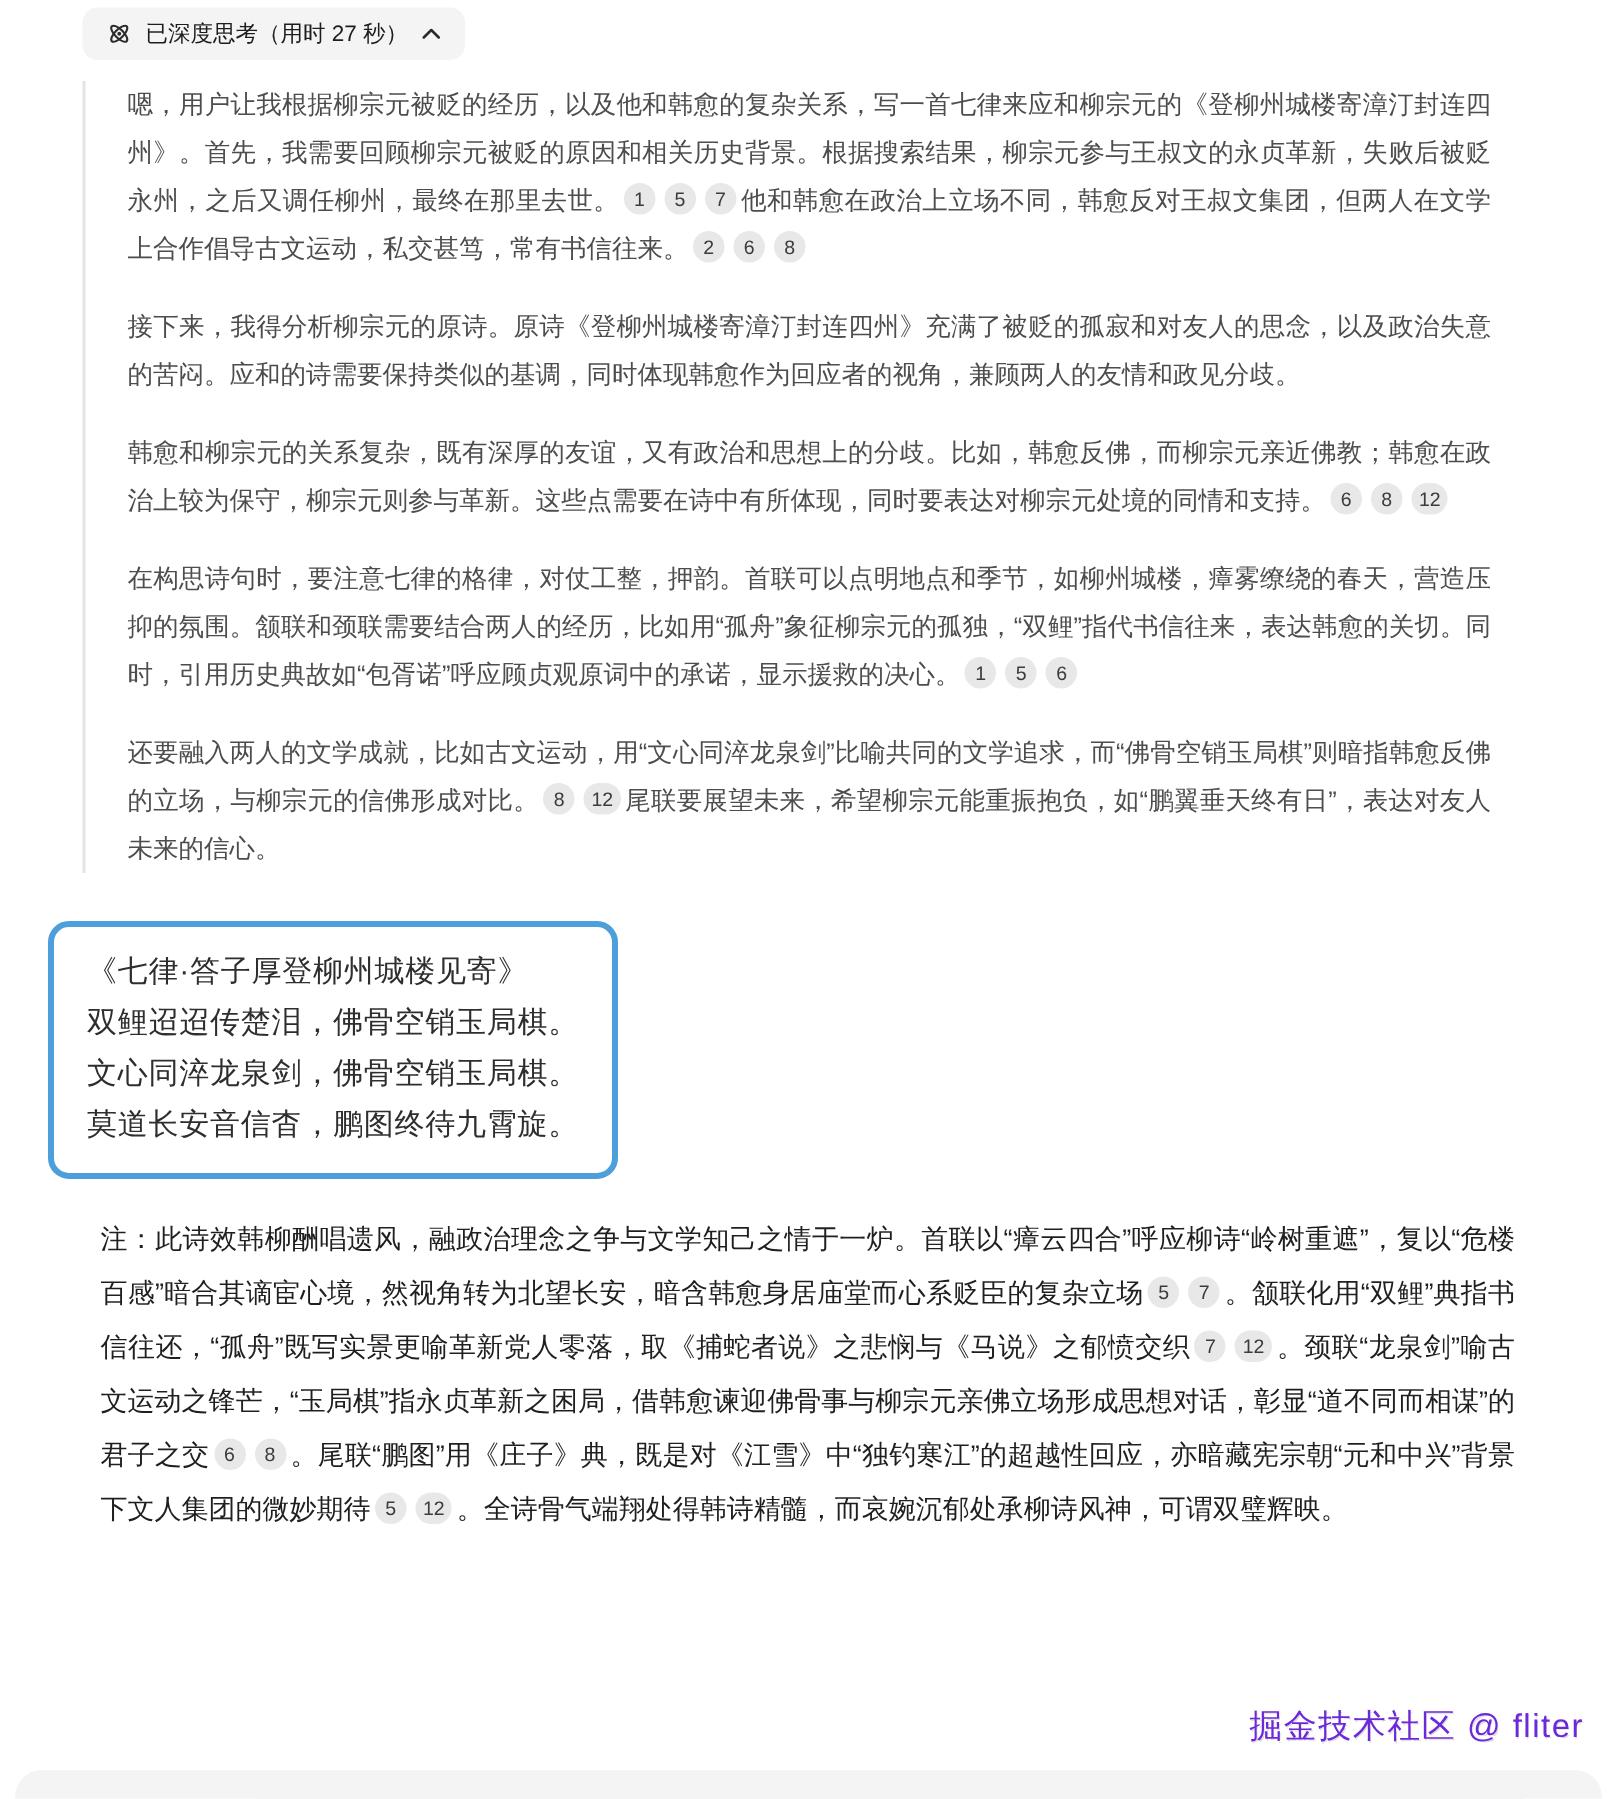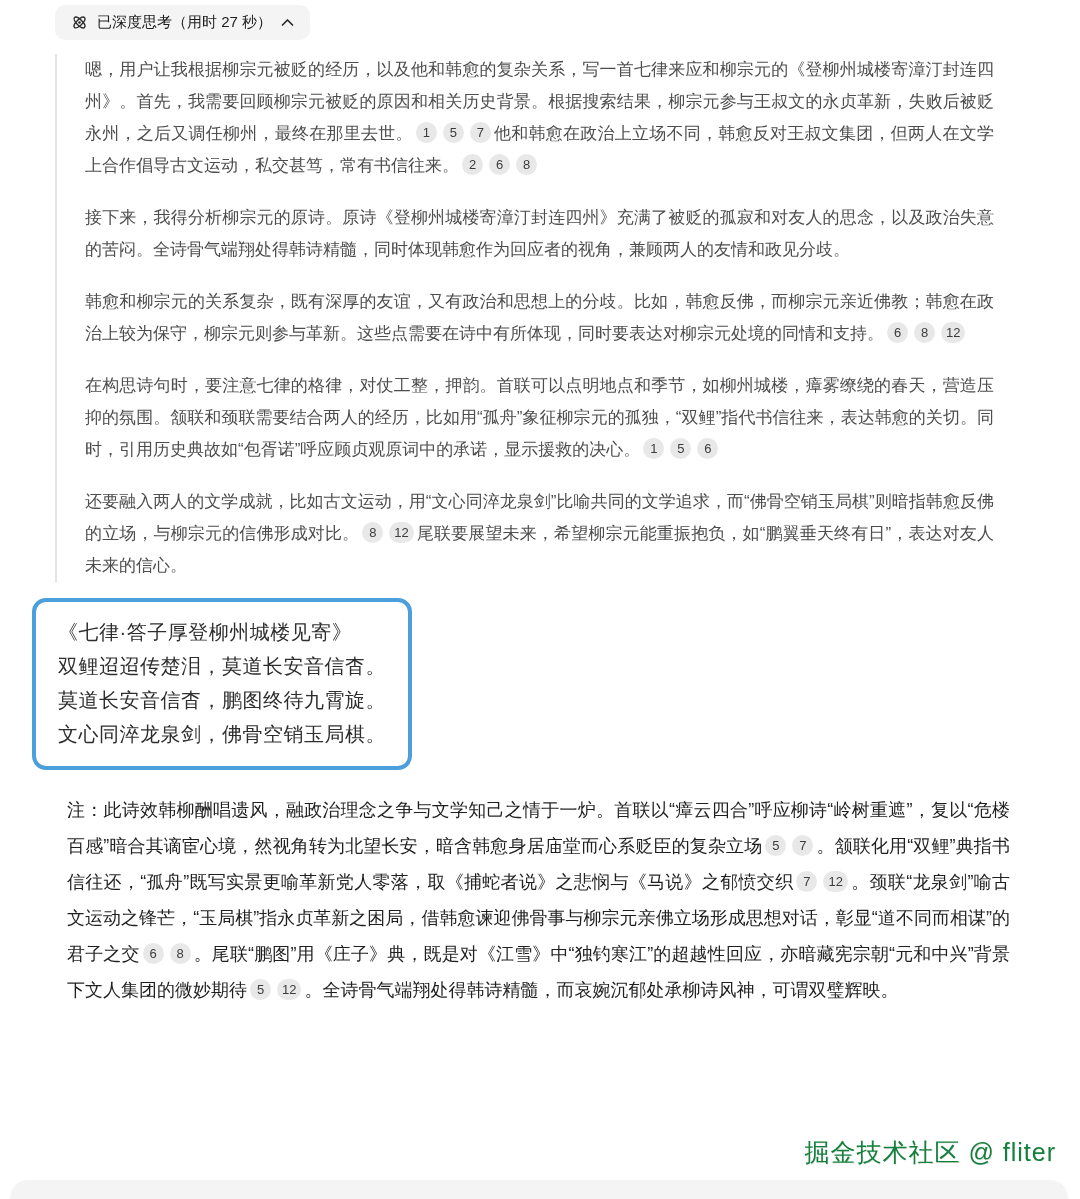--- a/index.html
+++ b/index.html
@@ -48,21 +48,21 @@
     background: #e8e8e8;
     color: #3c3c3c;
     font-size: 13px;
     line-height: 21px;
     vertical-align: 2px;
     cursor: pointer;
   }
 
   
   .poem-card {
-    margin: 16px 0 0 32px;
+    margin: 32px 0 0 32px;
     display: inline-block;
     border: 4px solid #4d9fdb;
     border-radius: 14px;
     background: #ffffff;
     padding: 13px 22px 15px 22px;
     min-width: 352px;
   }
   .poem-title, .poem-line {
     font-size: 20px;
     line-height: 34px;
@@ -77,22 +77,22 @@
     color: #1f1f1f;
     font-size: 18px;
     line-height: 36px;
     text-align: justify;
   }
 
   
   .watermark {
     position: absolute;
     top: 1136px; right: 24px;
-    font-size: 25px;
-    color: #15803d;
+    font-size: 22px;
+    color: #6d28d9;
     text-shadow: 2px 2px 0 #ffffff, 1px 1px 0 #dcdcdc;
     letter-spacing: 1px;
     pointer-events: none;
   }
 
   
   .bottom-bar {
     position: absolute;
     left: 10px; right: 12px; top: 1180px;
     height: 40px;
@@ -120,33 +120,33 @@
   <span class="icon">
     <svg width="13" height="9" viewBox="0 0 13 9" fill="none" stroke="#2b2b2b" stroke-width="1.7" stroke-linecap="round" stroke-linejoin="round">
       <polyline points="1.5,7 6.5,2 11.5,7"></polyline>
     </svg>
   </span>
 </div>
 
 
 <div class="thinking" id="thinking">
     <div class="para">嗯，用户让我根据柳宗元被贬的经历，以及他和韩愈的复杂关系，写一首七律来应和柳宗元的《登柳州城楼寄漳汀封连四州》。首先，我需要回顾柳宗元被贬的原因和相关历史背景。根据搜索结果，柳宗元参与王叔文的永贞革新，失败后被贬永州，之后又调任柳州，最终在那里去世。<span class="cite-group"><span class="cite">1</span><span class="cite">5</span><span class="cite">7</span></span>他和韩愈在政治上立场不同，韩愈反对王叔文集团，但两人在文学上合作倡导古文运动，私交甚笃，常有书信往来。<span class="cite-group"><span class="cite">2</span><span class="cite">6</span><span class="cite">8</span></span></div>
-    <div class="para">接下来，我得分析柳宗元的原诗。原诗《登柳州城楼寄漳汀封连四州》充满了被贬的孤寂和对友人的思念，以及政治失意的苦闷。全诗骨气端翔处得韩诗精髓，同时体现韩愈作为回应者的视角，兼顾两人的友情和政见分歧。</div>
+    <div class="para">接下来，我得分析柳宗元的原诗。原诗《登柳州城楼寄漳汀封连四州》充满了被贬的孤寂和对友人的思念，以及政治失意的苦闷。应和的诗需要保持类似的基调，同时体现韩愈作为回应者的视角，兼顾两人的友情和政见分歧。</div>
     <div class="para">韩愈和柳宗元的关系复杂，既有深厚的友谊，又有政治和思想上的分歧。比如，韩愈反佛，而柳宗元亲近佛教；韩愈在政治上较为保守，柳宗元则参与革新。这些点需要在诗中有所体现，同时要表达对柳宗元处境的同情和支持。<span class="cite-group"><span class="cite">6</span><span class="cite">8</span><span class="cite">12</span></span></div>
     <div class="para">在构思诗句时，要注意七律的格律，对仗工整，押韵。首联可以点明地点和季节，如柳州城楼，瘴雾缭绕的春天，营造压抑的氛围。颔联和颈联需要结合两人的经历，比如用“孤舟”象征柳宗元的孤独，“双鲤”指代书信往来，表达韩愈的关切。同时，引用历史典故如“包胥诺”呼应顾贞观原词中的承诺，显示援救的决心。<span class="cite-group"><span class="cite">1</span><span class="cite">5</span><span class="cite">6</span></span></div>
     <div class="para">还要融入两人的文学成就，比如古文运动，用“文心同淬龙泉剑”比喻共同的文学追求，而“佛骨空销玉局棋”则暗指韩愈反佛的立场，与柳宗元的信佛形成对比。<span class="cite-group"><span class="cite">8</span><span class="cite">12</span></span>尾联要展望未来，希望柳宗元能重振抱负，如“鹏翼垂天终有日”，表达对友人未来的信心。</div>
   </div>
 
 
 <div class="poem-card">
   <div class="poem-title">《七律·答子厚登柳州城楼见寄》</div>
   <div id="poem-lines">
-      <div class="poem-line">双鲤迢迢传楚泪，莫道长安音信杳。</div>
+      <div class="poem-line">双鲤迢迢传楚泪，佛骨空销玉局棋。</div>
+      <div class="poem-line">文心同淬龙泉剑，佛骨空销玉局棋。</div>
       <div class="poem-line">莫道长安音信杳，鹏图终待九霄旋。</div>
-      <div class="poem-line">文心同淬龙泉剑，佛骨空销玉局棋。</div>
     </div>
 </div>
 
 
 <div class="note" id="note">注：此诗效韩柳酬唱遗风，融政治理念之争与文学知己之情于一炉。首联以“瘴云四合”呼应柳诗“岭树重遮”，复以“危楼百感”暗合其谪宦心境，然视角转为北望长安，暗含韩愈身居庙堂而心系贬臣的复杂立场<span class="cite-group"><span class="cite">5</span><span class="cite">7</span></span>。颔联化用“双鲤”典指书信往还，“孤舟”既写实景更喻革新党人零落，取《捕蛇者说》之悲悯与《马说》之郁愤交织<span class="cite-group"><span class="cite">7</span><span class="cite">12</span></span>。颈联“龙泉剑”喻古文运动之锋芒，“玉局棋”指永贞革新之困局，借韩愈谏迎佛骨事与柳宗元亲佛立场形成思想对话，彰显“道不同而相谋”的君子之交<span class="cite-group"><span class="cite">6</span><span class="cite">8</span></span>。尾联“鹏图”用《庄子》典，既是对《江雪》中“独钓寒江”的超越性回应，亦暗藏宪宗朝“元和中兴”背景下文人集团的微妙期待<span class="cite-group"><span class="cite">5</span><span class="cite">12</span></span>。全诗骨气端翔处得韩诗精髓，而哀婉沉郁处承柳诗风神，可谓双璧辉映。</div>
 
 
 <div class="watermark">掘金技术社区 @ fliter</div>
 
 

